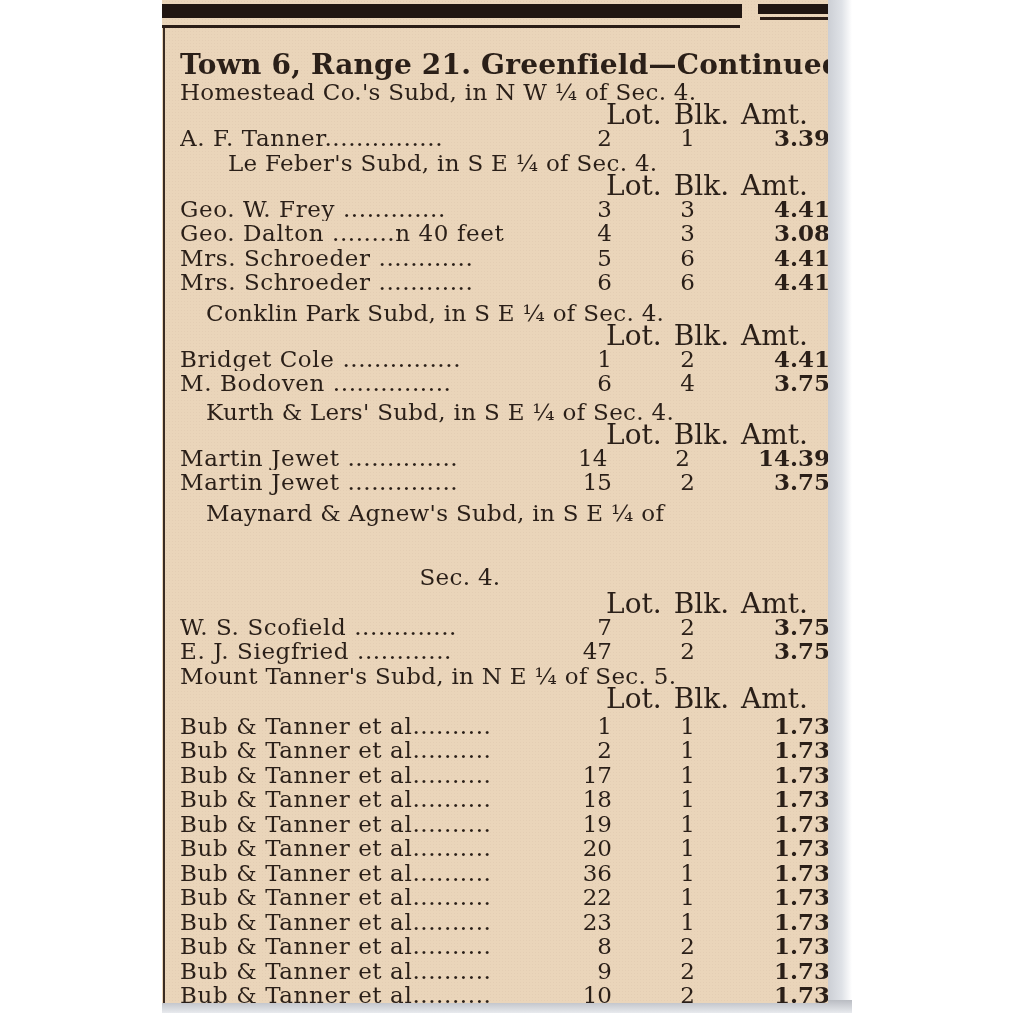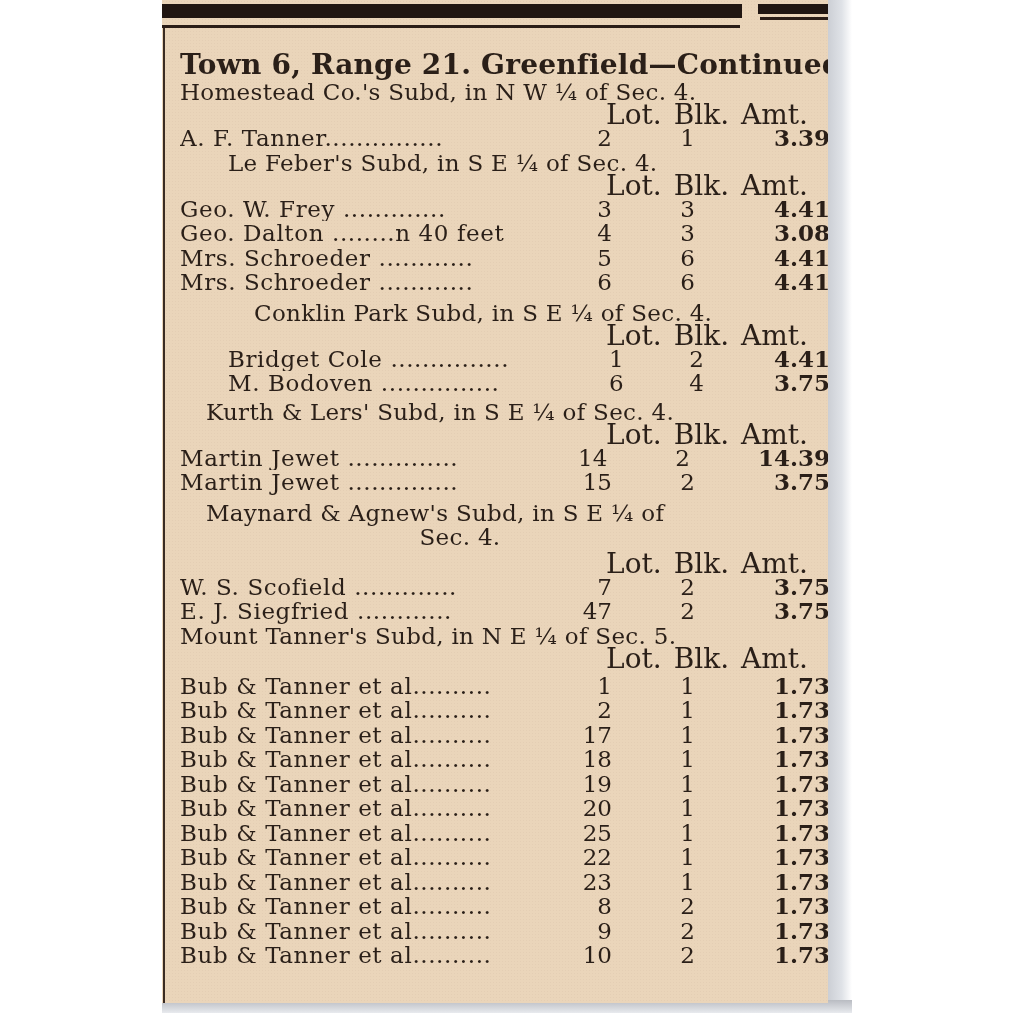--- a/index.html
+++ b/index.html
@@ -41,21 +41,21 @@
     .content { position: absolute; left: 18px; top: 50px; width: 650px; }
     .heading {
       font-family: "DejaVu Serif", serif; font-weight: bold; font-size: 28px;
       letter-spacing: 0.2px; white-space: nowrap; height: 30px; line-height: 30px;
     }
     .subd {
       font-size: 23px; line-height: 24px; white-space: nowrap; letter-spacing: 0.3px;
     }
     .subd.indent { padding-left: 48px; }
     .subd.indent2 { padding-left: 26px; }
-    .subd.center { text-align: center; width: 560px; }
+    .subd.center { text-align: center; width: 560px; margin-top: 40px; }
     .colhdr {
       display: flex; justify-content: flex-end; font-size: 28px; line-height: 22px; padding-right: 22px; white-space: nowrap;
     }
     .colhdr span { margin-left: 12px; }
     .row {
       display: flex; align-items: baseline; font-size: 23px; line-height: 24.5px; white-space: nowrap; gap: 48px;
     }
     .row .name { width: 428px; overflow: hidden; letter-spacing: 0.6px; }
     .row .lot { width: 44px; text-align: right; }
     .row .blk { width: 68px; text-align: center; }
@@ -118,21 +118,21 @@
         <span class="amt">4.41</span>
       </div>
       <div class="row">
         <span class="name">Mrs. Schroeder ............</span>
         <span class="lot">6</span>
         <span class="blk">6</span>
         <span class="amt">4.41</span>
       </div>
     </div>
 
-    <div style="margin-top:6px;margin-left:48px;">
+    <div style="margin-top:6px;">
       <div class="subd indent2">Conklin Park Subd, in S E ¼ of Sec. 4.</div>
       <div class="colhdr">
         <span>Lot.</span>
         <span>Blk.</span>
         <span>Amt.</span>
       </div>
       <div class="row">
         <span class="name">Bridget Cole ...............</span>
         <span class="lot">1</span>
         <span class="blk">2</span>
@@ -227,21 +227,21 @@
         <span class="amt">1.73</span>
       </div>
       <div class="row">
         <span class="name">Bub &amp; Tanner et al..........</span>
         <span class="lot">20</span>
         <span class="blk">1</span>
         <span class="amt">1.73</span>
       </div>
       <div class="row">
         <span class="name">Bub &amp; Tanner et al..........</span>
-        <span class="lot">25</span>
+        <span class="lot">36</span>
         <span class="blk">1</span>
         <span class="amt">1.73</span>
       </div>
       <div class="row">
         <span class="name">Bub &amp; Tanner et al..........</span>
         <span class="lot">22</span>
         <span class="blk">1</span>
         <span class="amt">1.73</span>
       </div>
       <div class="row">

